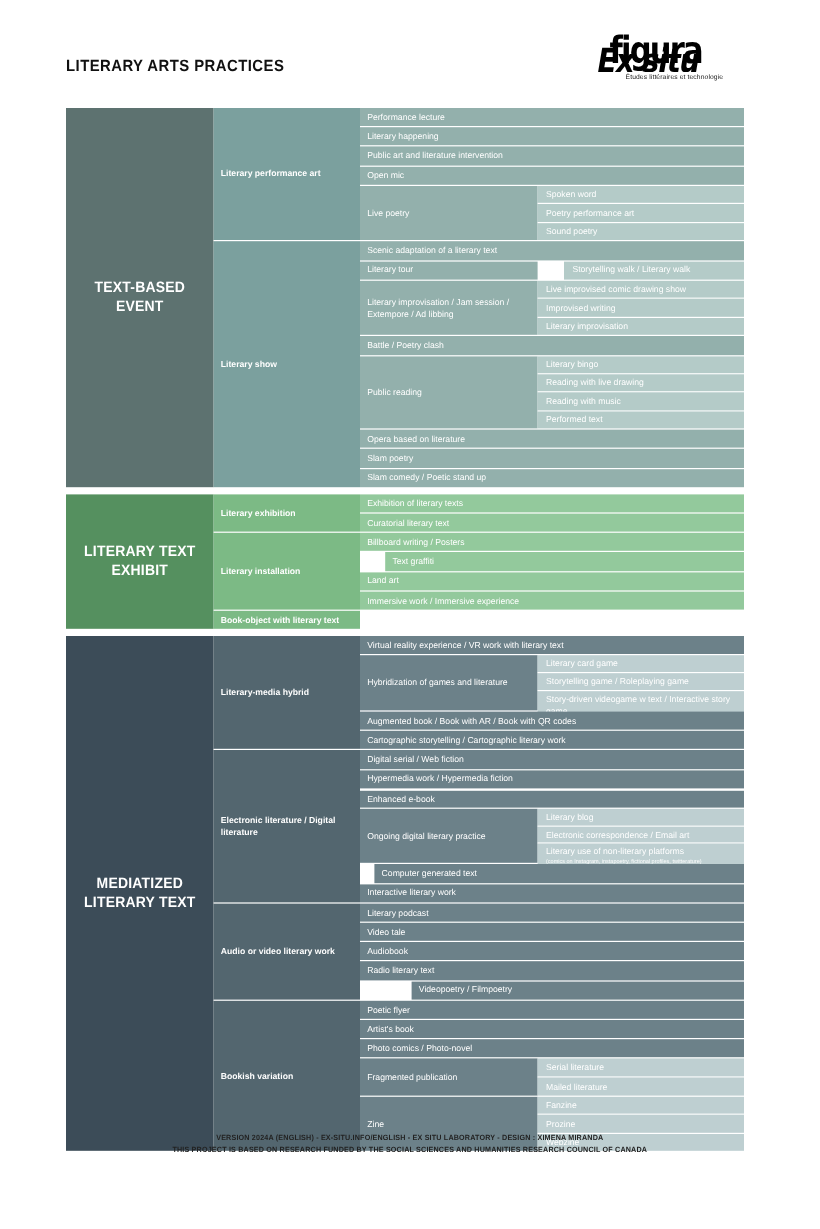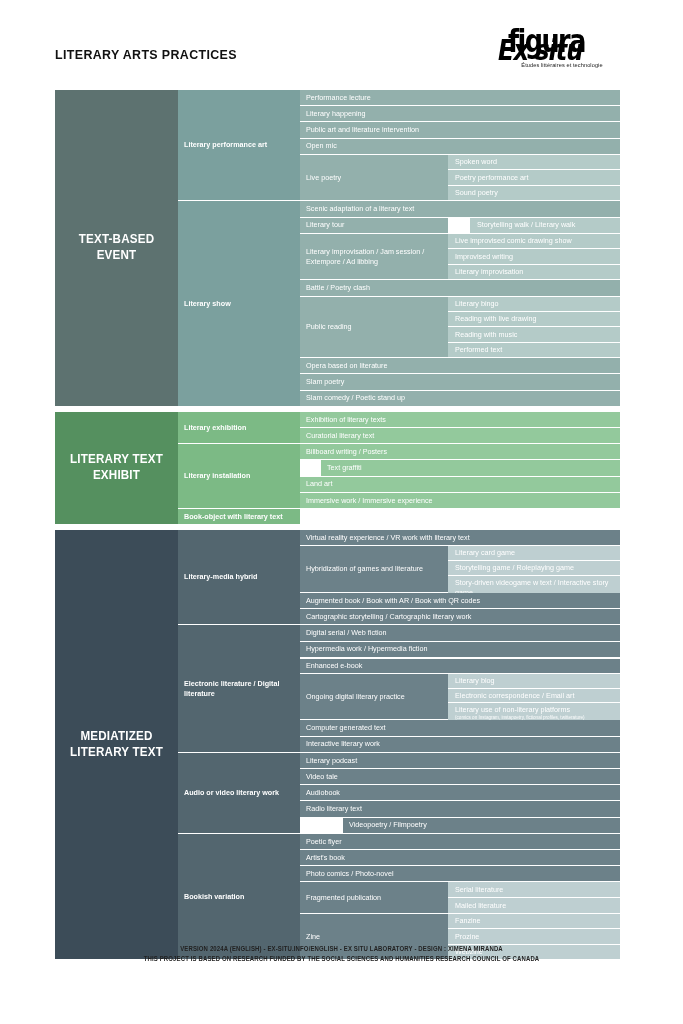--- a/index.html
+++ b/index.html
@@ -314,21 +314,21 @@
                   </div>
                   <div class="lvl4">
                     <span>Electronic correspondence / Email art</span>
                   </div>
                   <div class="lvl4">
                     <span>Literary use of non-literary platforms</span>
                     <span class="sub">(comics on Instagram, instapoetry, fictional profiles, twitterature)</span>
                   </div>
                 </div>
               </div>
-              <div class="row" style="height: 15.2px;">
+              <div class="row" style="height: 15.2px; padding-left: 12px;">
                 <div class="lvl3 wide">Computer generated text</div>
               </div>
               <div class="row" style="height: 15.2px;">
                 <div class="lvl3 wide">Interactive literary work</div>
               </div>
             </div>
           </div>
           <div class="group">
             <div class="lvl2">Audio or video literary work</div>
             <div class="rows">

